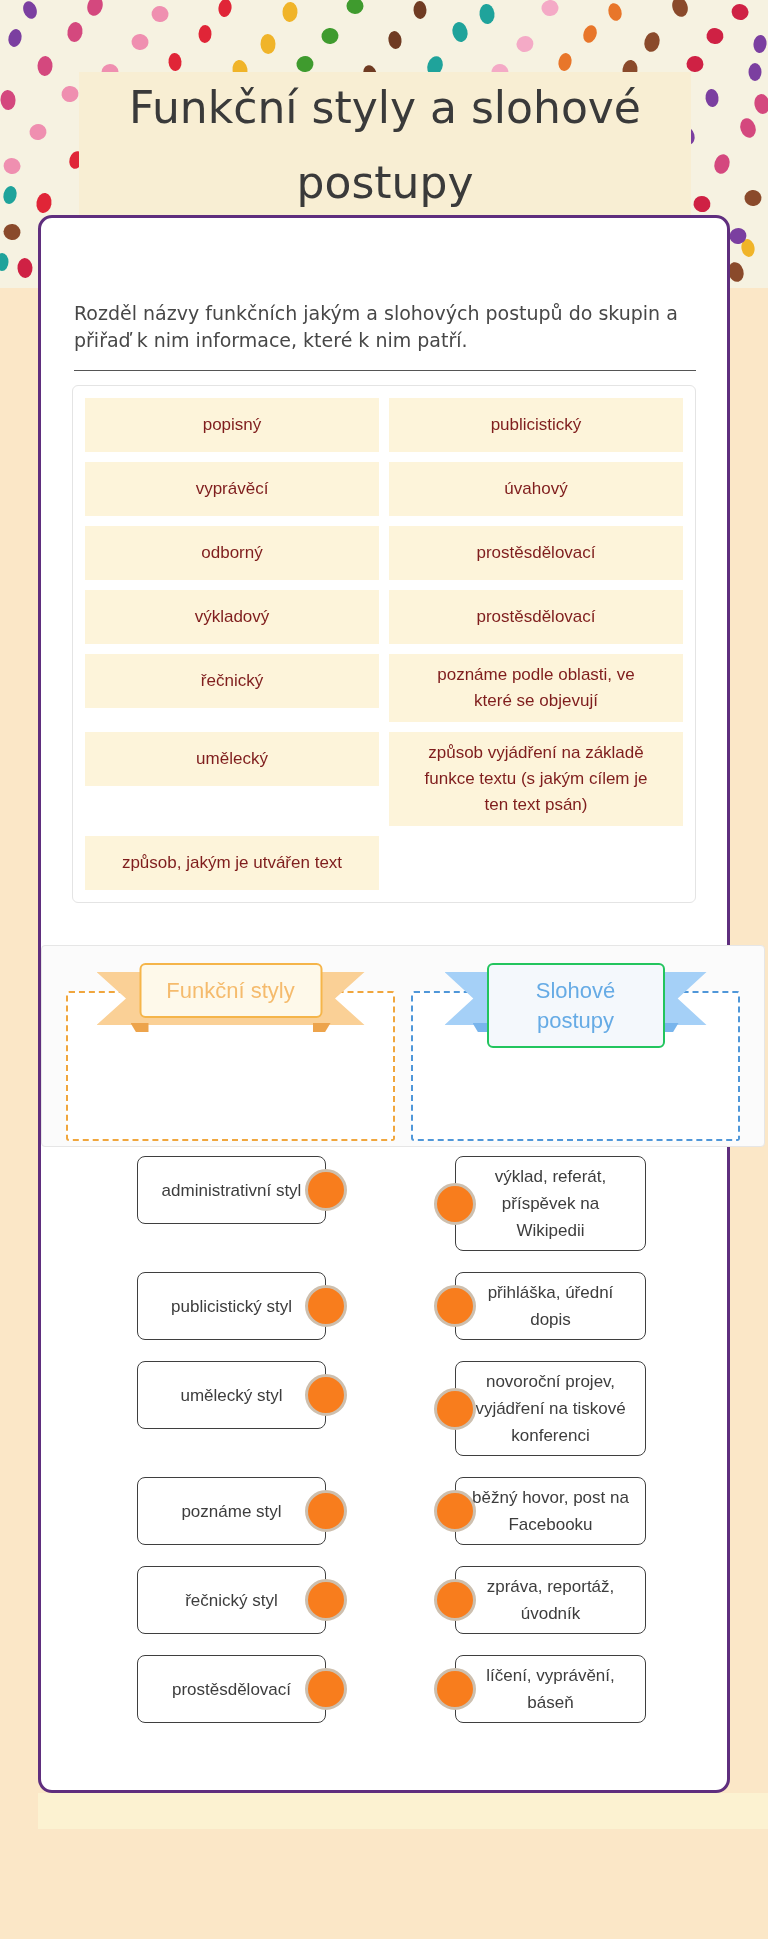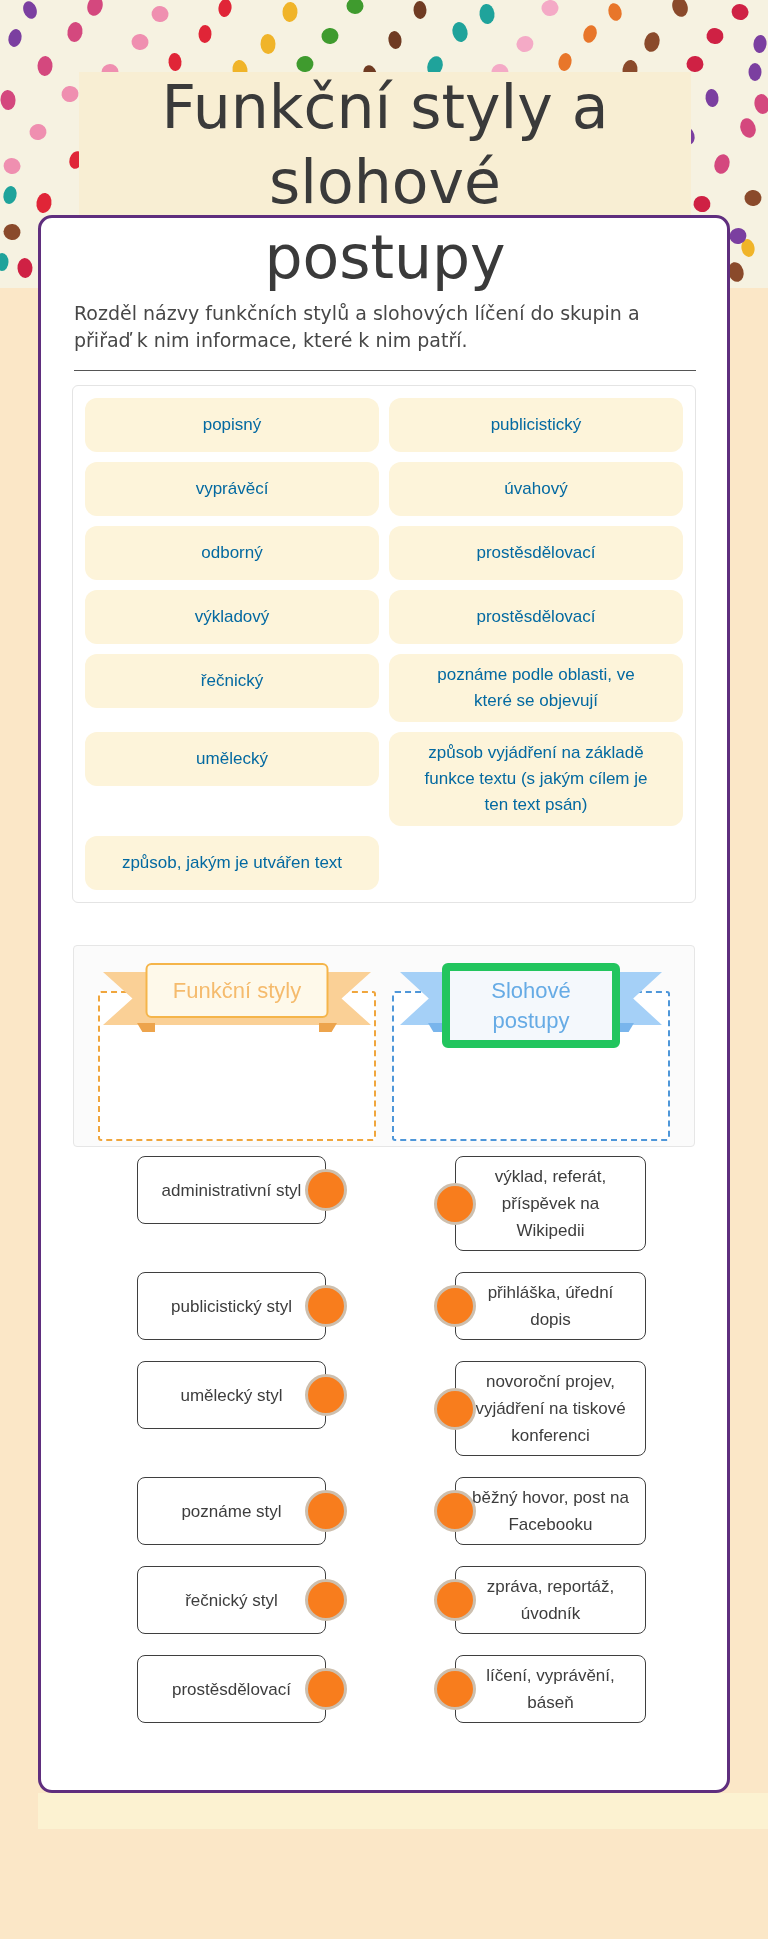--- a/index.html
+++ b/index.html
@@ -6,41 +6,41 @@
   .page { width:768px; height:1939px; position:relative; overflow:hidden;
           font-family:"Liberation Sans", sans-serif; }
 
   
   .header-band { position:relative; height:288px; background:#f6f2e1; }
   .confetti { position:absolute; left:0; top:0; }
   .title-panel { position:absolute; left:79px; top:72px; width:612px; height:216px;
                  background:#f8eed3; z-index:1; }
   .title-text { position:absolute; left:79px; top:70px; width:612px; z-index:3;
                 text-align:center; font-family:"DejaVu Sans", sans-serif;
-                font-size:60px; line-height:75px; color:#3a3a3a; pointer-events:none; }
+                font-size:44px; line-height:75px; color:#3a3a3a; pointer-events:none; }
 
   
   .card { width:686px; margin:-73px auto 0; position:relative; z-index:2;
           background:#ffffff; border:3px solid #5f2e7e; border-radius:14px;
           padding:82px 0 46px; }
 
   .instruction { margin:0 31px 0 33px; padding-bottom:16px; border-bottom:1px solid #555;
                  font-family:"DejaVu Sans", sans-serif; font-size:19px; line-height:27px;
                  color:#474747; }
 
   
   .chips-box { margin:14px auto 0; width:598px; border:1px solid #e4e4e4; border-radius:6px;
                padding:12px; display:grid; grid-template-columns:1fr 1fr; gap:10px;
                align-items:start; background:#fff; }
-  .chip { background:#fdf4da; border-radius:12px; min-height:54px; box-sizing:border-box;
+  .chip { background:#fdf4da; border-radius:0; min-height:54px; box-sizing:border-box;
           display:flex; align-items:center; justify-content:center; text-align:center;
-          padding:8px 29px; font-size:17px; line-height:26px; color:#0369a1; cursor:grab; }
-
-  
-  .groups-box { margin:42px auto 0; width:622px; height:202px; box-sizing:border-box;
+          padding:8px 29px; font-size:17px; line-height:26px; color:#7f1d1d; cursor:grab; }
+
+  
+  .groups-box { margin:42px auto 0; width:724px; height:202px; box-sizing:border-box;
                 border:1px solid #e6e6e6; border-radius:4px; background:#fbfbfb;
                 padding:45px 24px 0; display:flex; gap:16px; }
   .zone-wrap { flex:1; position:relative; }
   .zone { height:150px; border-radius:3px; background:#fff; box-sizing:border-box; }
   .zone.orange { border:2px dashed #f0a63d; }
   .zone.blue   { border:2px dashed #4f97d9; }
   .ribbon { position:absolute; left:50%; transform:translateX(-50%); top:-28px; z-index:2;
             height:88px; pointer-events:none; }
   .ribbon.orange-r { width:268px; } .ribbon.blue-r { width:262px; }
   .ribbon-band { position:absolute; top:9px; left:0; width:100%; height:53px;
@@ -53,21 +53,21 @@
   .orange-r .fold { background:#eda44c; }
   .blue-r   .fold { background:#79b5ec; }
   .orange-r .fold.fl { left:34px; } .orange-r .fold.fr { right:34px; }
   .blue-r   .fold.fl { left:28px; } .blue-r   .fold.fr { right:28px; }
   .ribbon-label { position:absolute; left:50%; transform:translateX(-50%); top:0;
                   border-radius:6px; display:flex; align-items:center; justify-content:center;
                   text-align:center; font-size:22px; line-height:30px; box-sizing:border-box; }
   .orange-r .ribbon-label { width:183px; height:55px; background:#fef9ea;
                             border:2px solid #f5b54a; color:#f5bb6d; }
   .blue-r   .ribbon-label { width:178px; height:85px; background:#f4f8fc;
-                            border:8px solid #22c55e; color:#66abe5; padding:0 10px; }
+                            border:2px solid #22c55e; color:#66abe5; padding:0 10px; }
 
   
   .match-prompt { margin:63px 0 0 31px; font-size:19px; color:#3d3d3d; }
   .match-rows { margin-top:9px; }
   .match-row { display:flex; align-items:flex-start; margin:0 0 21px 96px; }
   .mbox { position:relative; border:1.5px solid #3f3f3f; border-radius:8px; background:#fff;
           min-height:68px; box-sizing:border-box; display:flex; align-items:center;
           justify-content:center; text-align:center; font-size:17px; line-height:27px;
           color:#3d3d3d; }
   .mbox.mleft  { width:189px; padding:6px 22px; }
@@ -184,21 +184,21 @@
     <div class="title-panel"></div>
   </div>
   <div class="title-text">
     <div>Funkční styly a slohové</div>
     <div>postupy</div>
   </div>
 
   <div class="card">
 
     <div class="instruction">
-      <div>Rozděl názvy funkčních stylů a slohových líčení do skupin a</div>
+      <div>Rozděl názvy funkčních jakým a slohových postupů do skupin a</div>
       <div>přiřaď k nim informace, které k nim patří.</div>
     </div>
 
     <div class="chips-box">
       <div class="chip">popisný</div>
       <div class="chip">publicistický</div>
       <div class="chip">vyprávěcí</div>
       <div class="chip">úvahový</div>
       <div class="chip">odborný</div>
       <div class="chip">prostěsdělovací</div>

